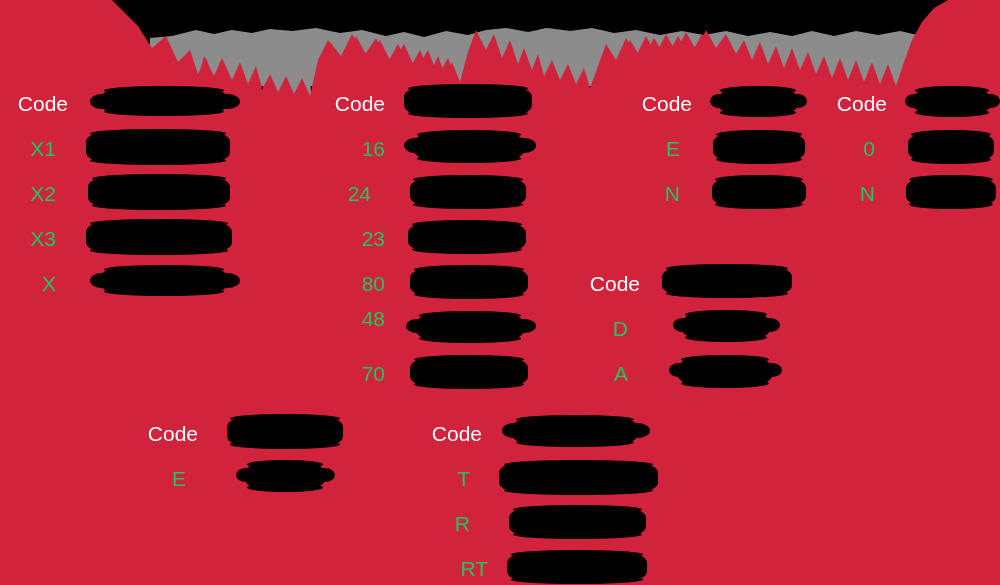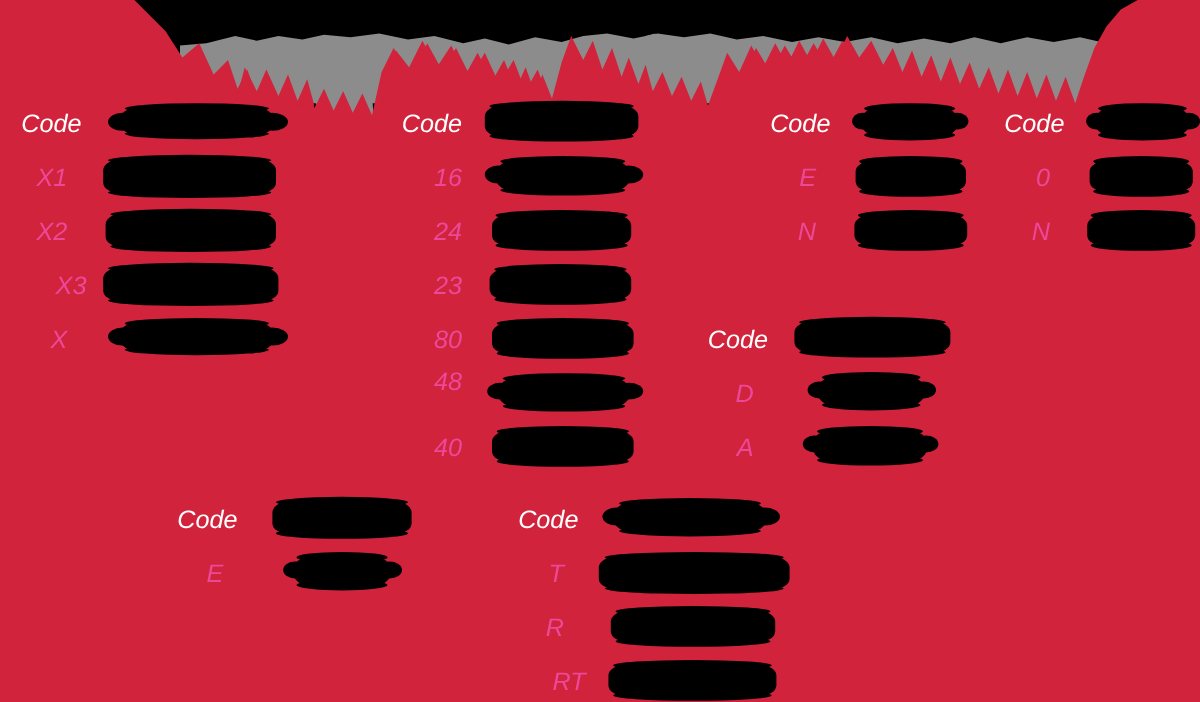--- a/index.html
+++ b/index.html
@@ -10,39 +10,38 @@
   }
   body {
     font-family: "Liberation Sans", sans-serif;
   }
   #page {
     position: relative;
     width: 1000px;
     height: 585px;
     background: #000000;
     overflow: hidden;
-    font-style: italic;
   }
   
   #art {
     position: absolute;
     left: 0; top: 0;
     width: 1000px;
     height: 585px;
   }
   
   #content {
     position: absolute;
     left: 0; top: 0;
     width: 1000px;
     height: 585px;
   }
   .lbl {
     position: absolute;
-    color: #ec4899;
+    color: #22c55e;
     font-size: 21px;
     line-height: 21px;
     white-space: nowrap;
     text-align: right;
     font-family: "Liberation Sans", sans-serif;
   }
   .hdr {
     position: absolute;
     color: #ffffff;
     font-size: 21px;
@@ -164,54 +163,54 @@
       <i style="left:-10px; top:4px; width:24px; height:15px;"></i>
       <i style="right:-12px; top:4px; width:26px; height:15px;"></i>
     </div>
 
     <div class="lbl" style="left:8px;  top:138px; width:48px;">X1</div>
     <div class="redact" style="left:86px; top:133px; width:144px; height:28px;"></div>
 
     <div class="lbl" style="left:8px;  top:183px; width:48px;">X2</div>
     <div class="redact" style="left:88px; top:178px; width:142px; height:28px;"></div>
 
-    <div class="lbl" style="left:24px;  top:228px; width:48px;">X3</div>
+    <div class="lbl" style="left:8px;  top:228px; width:48px;">X3</div>
     <div class="redact" style="left:86px; top:223px; width:146px; height:28px;"></div>
 
     <div class="lbl" style="left:8px;  top:273px; width:48px;">X</div>
     <div class="redact" style="left:100px; top:269px; width:128px; height:23px;">
       <i style="left:-10px; top:4px; width:24px; height:15px;"></i>
       <i style="right:-12px; top:4px; width:26px; height:15px;"></i>
     </div>
 
     <div class="hdr" style="left:325px; top:93px; width:60px;">Code</div>
     <div class="redact" style="left:404px; top:88px; width:128px; height:26px;"></div>
 
     <div class="lbl" style="left:325px; top:138px; width:60px;">16</div>
     <div class="redact" style="left:414px; top:134px; width:110px; height:25px;">
       <i style="left:-10px; top:4px; width:22px; height:15px;"></i>
       <i style="right:-12px; top:4px; width:24px; height:15px;"></i>
     </div>
 
-    <div class="lbl" style="left:325px; top:183px; width:60px;">24</div>
+    <div class="lbl" style="left:311px; top:183px; width:60px;">24</div>
     <div class="redact" style="left:410px; top:179px; width:116px; height:26px;"></div>
 
     <div class="lbl" style="left:325px; top:228px; width:60px;">23</div>
     <div class="redact" style="left:408px; top:224px; width:118px; height:26px;"></div>
 
     <div class="lbl" style="left:325px; top:273px; width:60px;">80</div>
     <div class="redact" style="left:410px; top:269px; width:118px; height:26px;"></div>
 
     <div class="lbl" style="left:325px; top:308px; width:60px;">48</div>
     <div class="redact" style="left:416px; top:315px; width:108px; height:24px;">
       <i style="left:-10px; top:4px; width:22px; height:14px;"></i>
       <i style="right:-12px; top:4px; width:24px; height:14px;"></i>
     </div>
 
-    <div class="lbl" style="left:325px; top:363px; width:60px;">40</div>
+    <div class="lbl" style="left:325px; top:363px; width:60px;">70</div>
     <div class="redact" style="left:410px; top:359px; width:118px; height:26px;"></div>
 
     <div class="hdr" style="left:632px; top:93px; width:60px;">Code</div>
     <div class="redact" style="left:718px; top:90px; width:80px; height:23px;">
       <i style="left:-8px; top:4px; width:18px; height:14px;"></i>
       <i style="right:-9px; top:4px; width:19px; height:14px;"></i>
     </div>
 
     <div class="lbl" style="left:632px; top:138px; width:48px;">E</div>
     <div class="redact" style="left:713px; top:134px; width:92px; height:26px;"></div>

